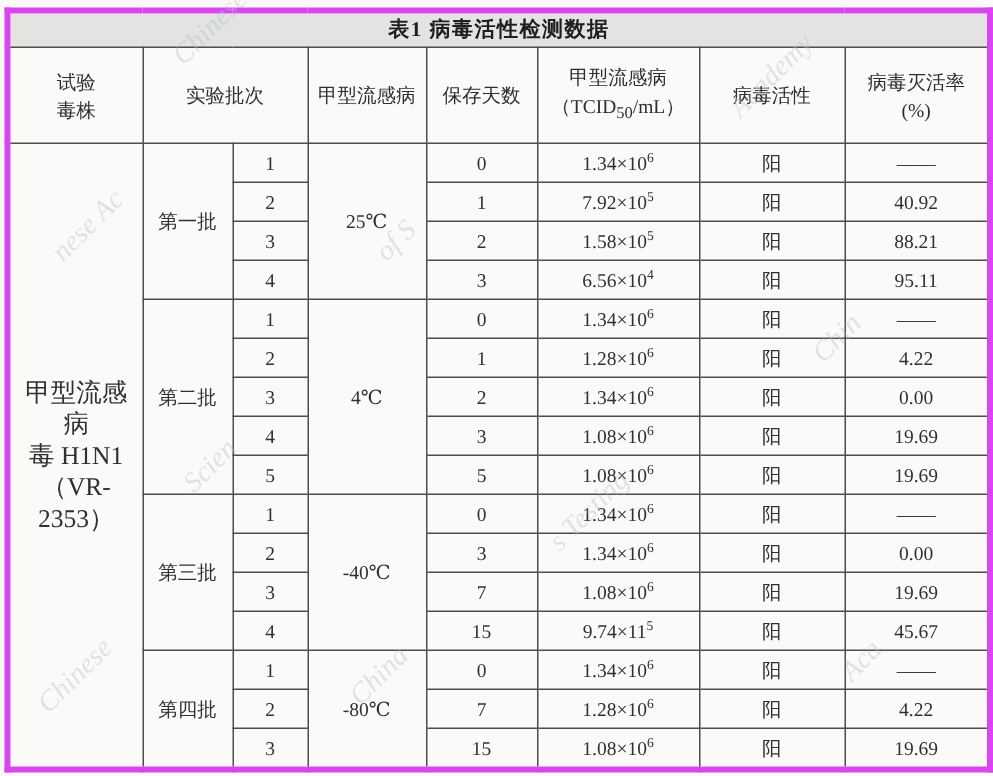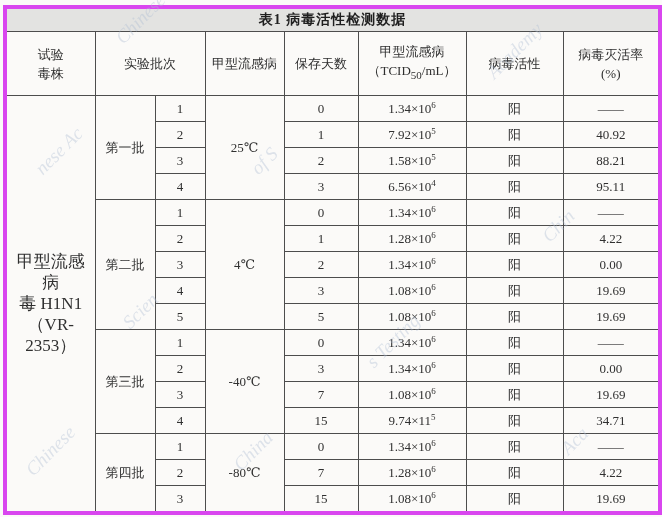--- a/index.html
+++ b/index.html
@@ -223,21 +223,21 @@
           <td>7</td>
           <td class="titer-cell"><span>1.08×10</span><sup>6</sup></td>
           <td>阳</td>
           <td>19.69</td>
         </tr>
         <tr>
           <td>4</td>
           <td>15</td>
           <td class="titer-cell"><span>9.74×11</span><sup>5</sup></td>
           <td>阳</td>
-          <td>34.71</td>
+          <td>45.67</td>
         </tr>
         <tr>
           <td rowspan="3">第四批</td>
           <td>1</td>
           <td rowspan="3">-80℃</td>
           <td>0</td>
           <td class="titer-cell"><span>1.34×10</span><sup>6</sup></td>
           <td>阳</td>
           <td>——</td>
         </tr>

